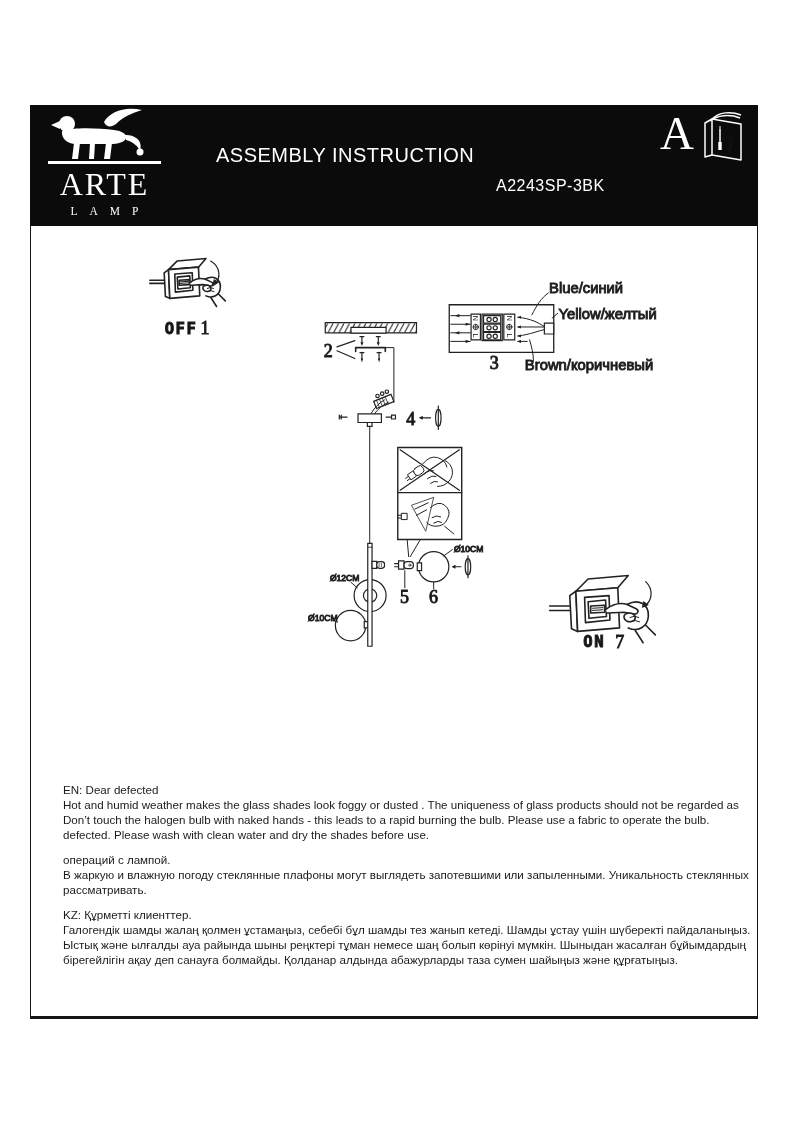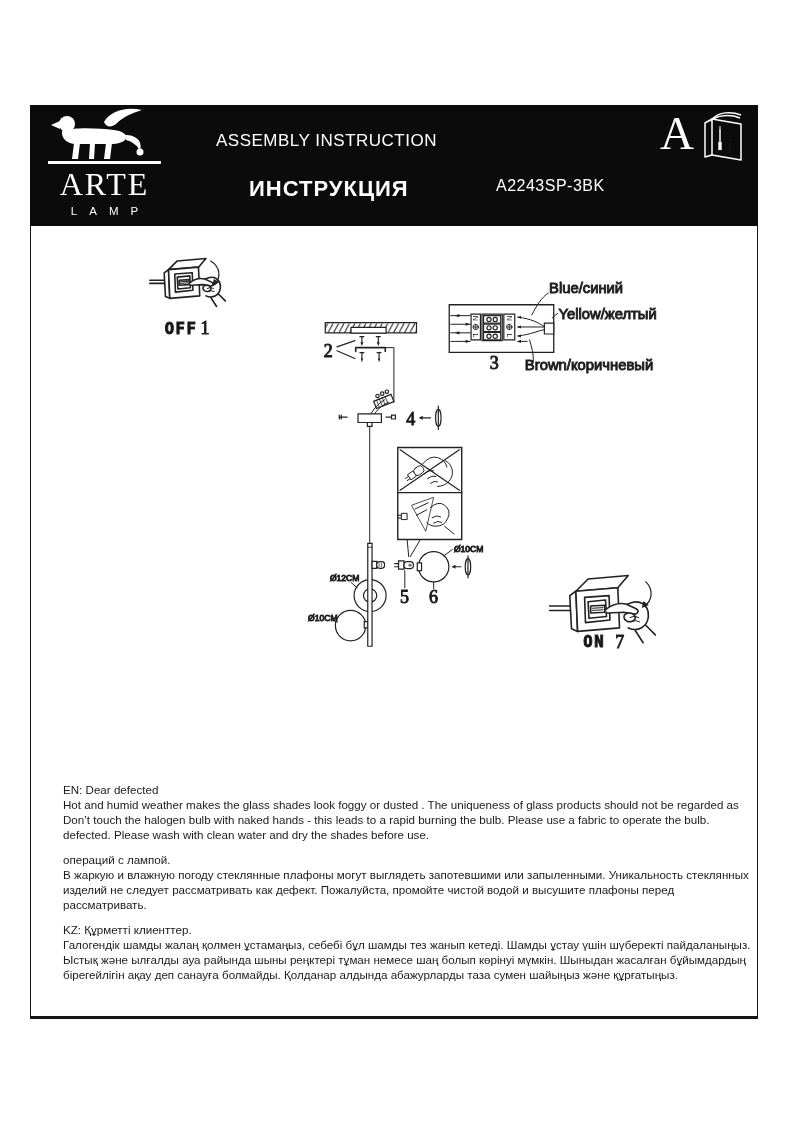--- a/index.html
+++ b/index.html
@@ -3,28 +3,28 @@
 <meta charset="utf-8">
 <style>
   html,body{margin:0;padding:0;background:#e8e8e8}
   .page{position:relative;width:794px;height:1123px;margin:0 auto;background:#fff;
         font-family:"Liberation Sans",sans-serif;color:#1b1b1b;overflow:hidden}
   .frame{position:absolute;left:30px;top:105px;width:726px;height:910px;
          border:1px solid #161616;border-bottom-width:3px}
   .header{position:absolute;left:30px;top:105px;width:728px;height:121px;background:#0b0b0b}
   .header *{color:#fff}
   .htxt{position:absolute;white-space:nowrap}
-  .title-en{left:186px;top:26px;font-size:17px;letter-spacing:.5px}
+  .title-en{left:186px;top:39px;font-size:20px;letter-spacing:.5px}
   .title-ru{left:219px;top:71px;font-size:22px;font-weight:bold;letter-spacing:1px}
   .model{left:466px;top:72px;font-size:16px;letter-spacing:.5px}
   .corner-a{left:630px;top:2px;font-family:"Liberation Serif",serif;font-size:47px;line-height:52px}
   .brand-arte{position:absolute;left:18px;top:59px;width:113px;text-align:center;
               font-family:"Liberation Serif",serif;font-size:32px;line-height:40px;letter-spacing:2px}
   .brand-lamp{position:absolute;left:18px;top:100px;width:113px;text-align:center;
-              font-family:Liberation Sans, sans-serif;font-size:11.5px;letter-spacing:12px;text-indent:12px}
+              font-family:Liberation Serif, serif;font-size:11.5px;letter-spacing:12px;text-indent:12px}
   .brand-rule{position:absolute;left:18px;top:56px;width:113px;height:3px;background:#fff}
   .diagram{position:absolute;left:0;top:226px}
   .diagram path,.diagram line,.diagram rect,.diagram circle,.diagram ellipse,.diagram polyline
       {vector-effect:non-scaling-stroke}
   .notes{position:absolute;left:63px;top:782px;width:690px;font-size:11.6px;line-height:15px}
   .note-line{white-space:nowrap}
   .gap{height:10px}
   svg text{fill:#111}
   .num{font-family:"Liberation Serif",serif;font-size:23px}
   .dim{font-family:"Liberation Sans",sans-serif;font-size:11px}
@@ -53,21 +53,20 @@
         <path d="M56,36 L54,52 L60,52 L62,36 Z"></path>
         <path d="M75,28 C86,28 93,34 90,44 C88,39 83,35 76,33 Z"></path>
         <circle cx="90" cy="45" r="3.5"></circle>
       </g>
     </svg>
     <div class="brand-rule"></div>
     <div class="brand-arte">ARTE</div>
     <div class="brand-lamp">LAMP</div>
 
     <div class="htxt title-en">ASSEMBLY INSTRUCTION</div>
-    <div class="htxt title-ru">ИНСТРУКЦИЯ</div>
     <div class="htxt model">A2243SP-3BK</div>
     <div class="htxt corner-a">A</div>
 
     <svg width="46" height="54" viewBox="0 0 46 54" style="position:absolute;left:667px;top:5px">
       <g fill="none" stroke="#fff" stroke-width="1.5" stroke-linejoin="round">
         <path d="M15,9 C22,2 34,1 44,5"></path>
         <path d="M13,11 C20,5 33,4 43,8"></path>
         <path d="M15,9 L8,13 L8,47 L15,45"></path>
         <path d="M15,9 L44,14 L44,50 L15,45 Z" fill="#0b0b0b"></path>
         <path d="M23,19 V33"></path>
@@ -266,21 +265,20 @@
   </svg>
 
   <div class="notes">
     <div class="note-line">EN: Dear defected</div>
     <div class="note-line">Hot and humid weather makes the glass shades look foggy or dusted . The uniqueness of glass products should not be regarded as</div>
     <div class="note-line">Don’t touch the halogen bulb with naked hands  - this leads to a rapid burning the bulb. Please use a fabric to operate the bulb.</div>
     <div class="note-line">defected.  Please wash with clean water and dry the shades before use.</div>
     <div class="gap"></div>
     <div class="note-line">операций с лампой.</div>
     <div class="note-line">В жаркую и влажную погоду стеклянные плафоны могут выглядеть запотевшими или запыленными. Уникальность стеклянных</div>
-    <div class="note-line">изделий не следует рассматривать как дефект. Пожалуйста, промойте чистой водой и высушите плафоны перед</div>
     <div class="note-line">рассматривать.</div>
     <div class="gap"></div>
     <div class="note-line">KZ: Құрметті клиенттер.</div>
     <div class="note-line">Галогендік шамды жалаң қолмен ұстамаңыз, себебі бұл шамды тез жанып кетеді. Шамды ұстау үшін шүберекті пайдаланыңыз.</div>
     <div class="note-line">Ыстық және ылғалды ауа райында шыны реңктері тұман немесе шаң болып көрінуі мүмкін. Шыныдан жасалған бұйымдардың</div>
     <div class="note-line">бірегейлігін ақау деп санауға болмайды. Қолданар алдында абажурларды таза сумен шайыңыз және құрғатыңыз.</div>
   </div>
 
 </div>
 

